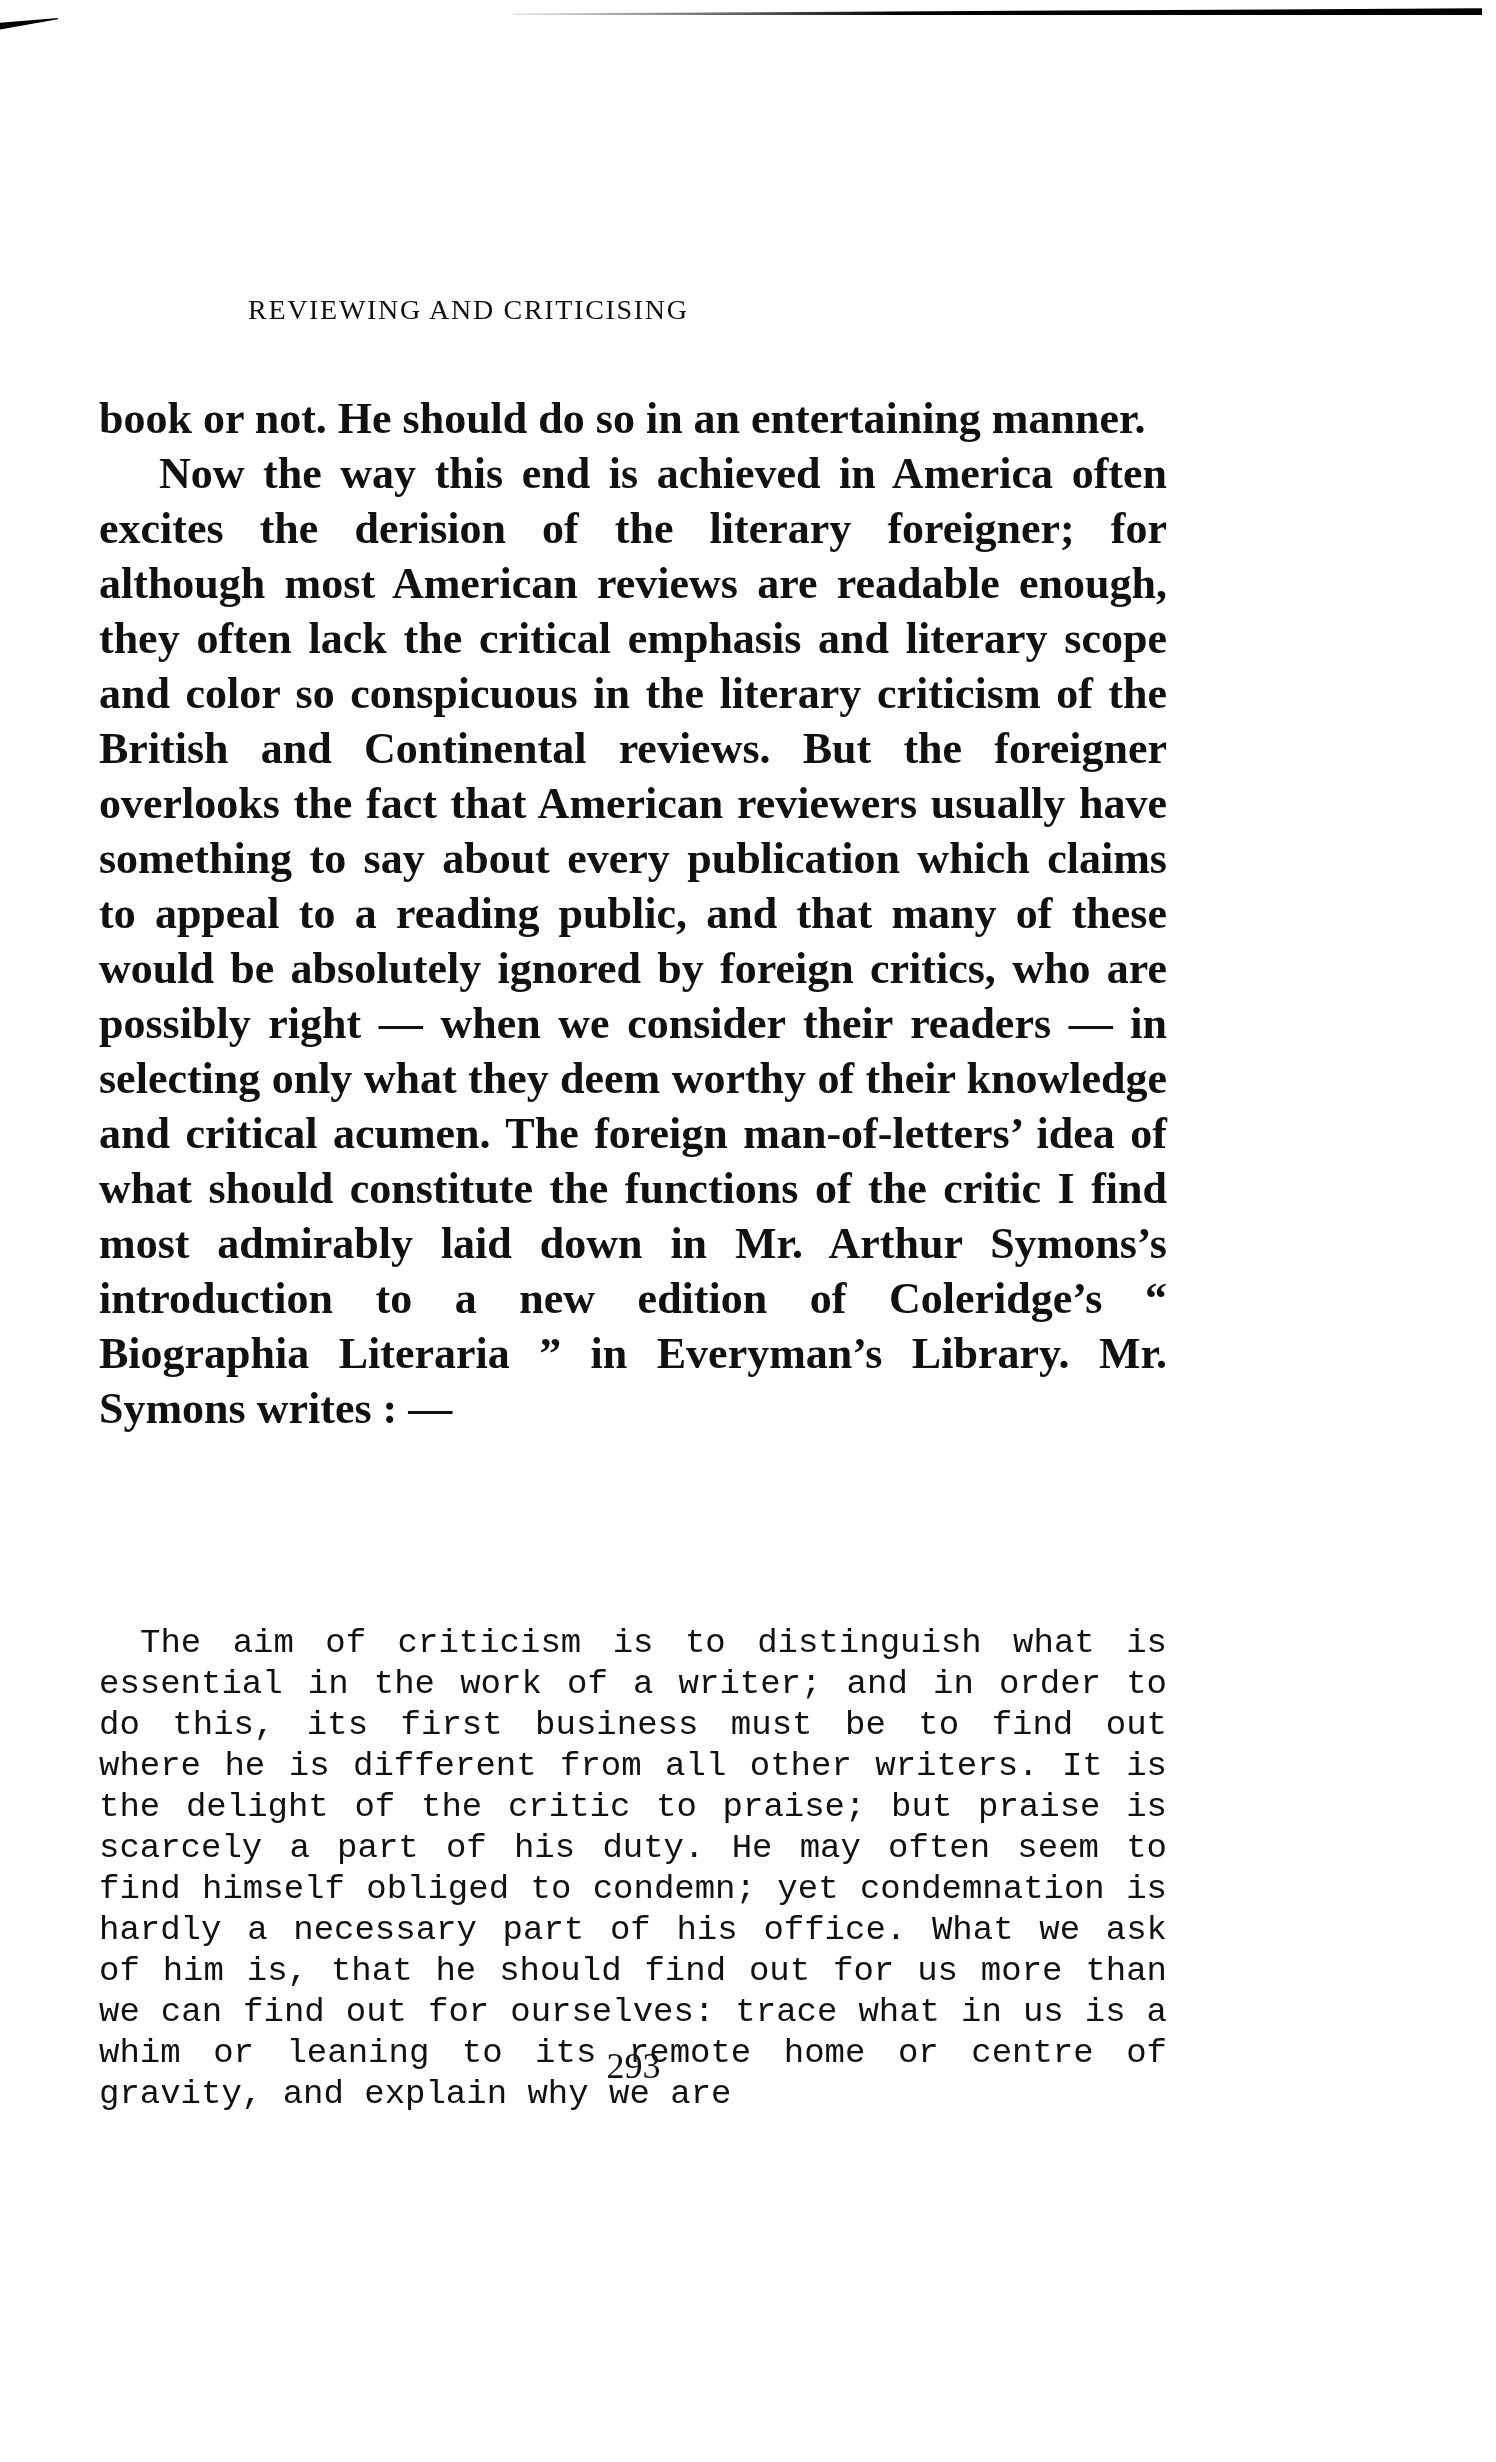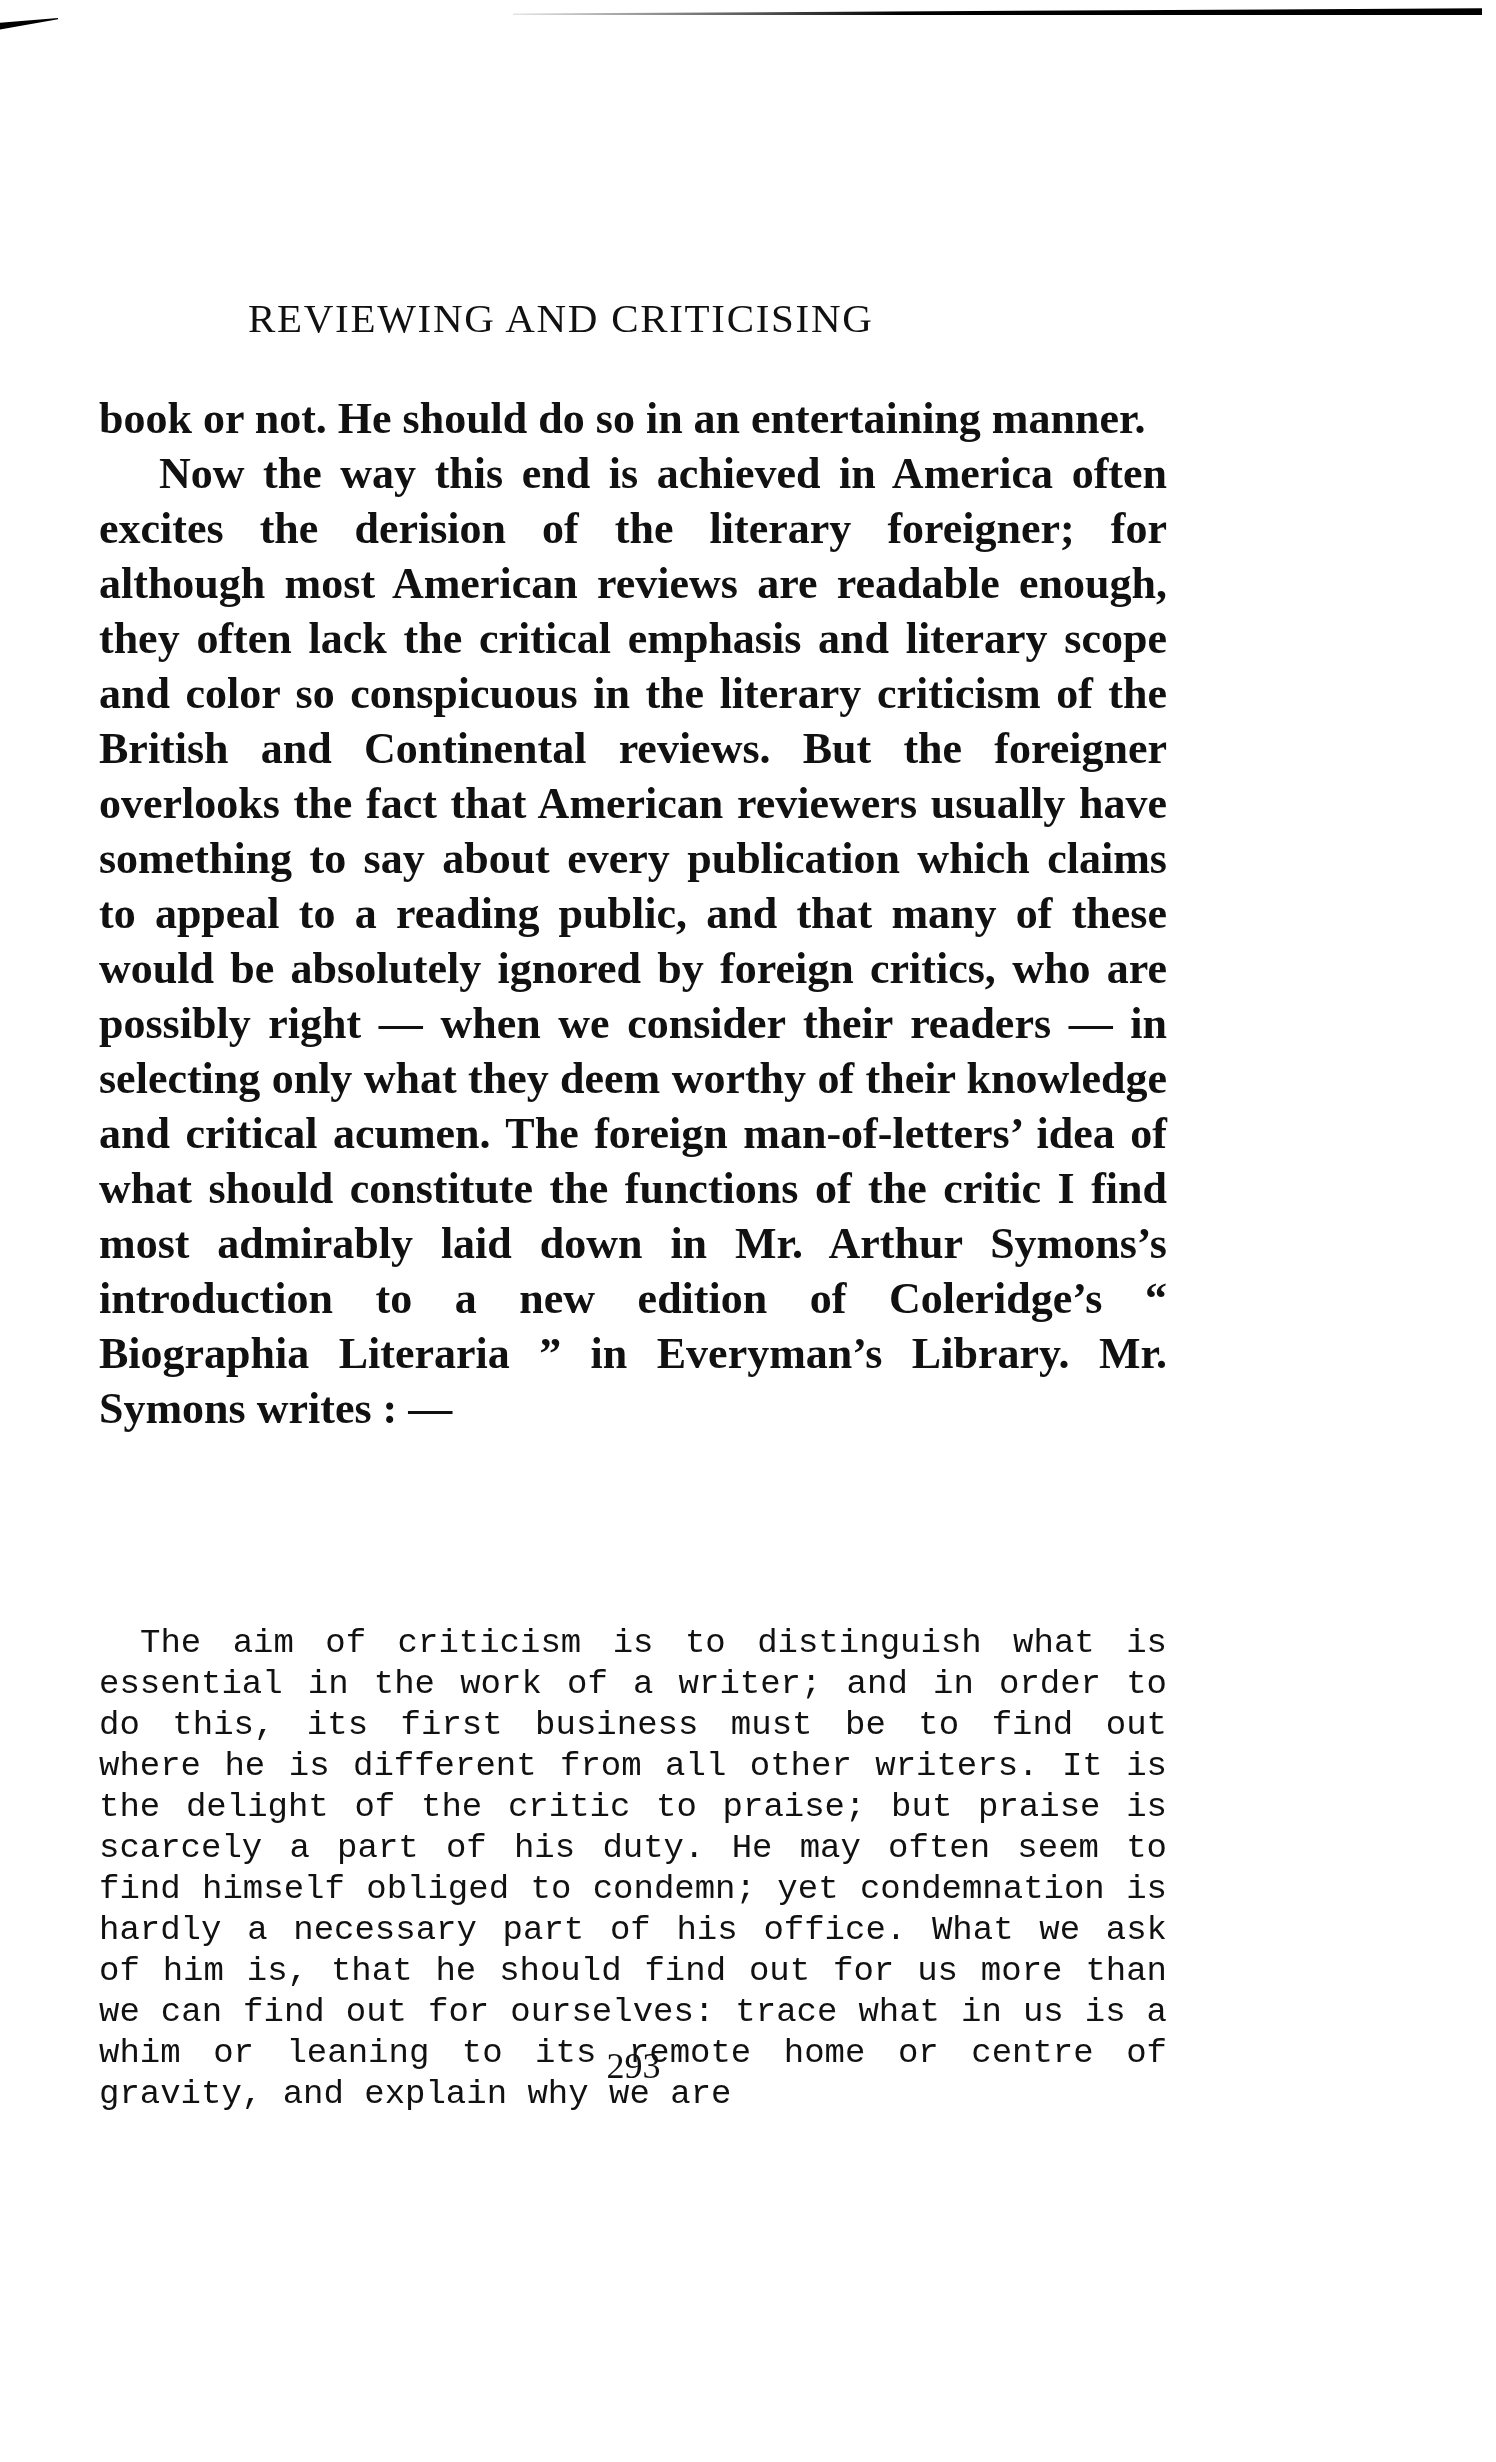--- a/index.html
+++ b/index.html
@@ -11,21 +11,21 @@
     position: absolute; left: 513px; top: 8.3px; width: 969px; height: 6.6px;
     background: linear-gradient(to right, rgba(0,0,0,0.1), #000 40%, #000);
     clip-path: polygon(0 80%, 100% 0, 100% 100%, 0 100%);
   }
   .scan-edge-left {
     position: absolute; left: 0; top: 18px; width: 58px; height: 11.6px;
     background: #000; clip-path: polygon(0 40%, 100% 0, 100% 10%, 0 100%);
   }
   .running-head {
     position: absolute; top: 294px; left: 248px;
-    font-size: 41px; letter-spacing: 1.7px; white-space: nowrap;
+    font-size: 28px; letter-spacing: 1.7px; white-space: nowrap;
   }
   .body-text {
     position: absolute; left: 99px; top: 391px; width: 1068px;
     font-size: 44px; line-height: 55px; text-align: justify;
   }
   .body-text p { margin: 0; font-weight: bold; }
   .body-text p.indent { text-indent: 60px; }
   .block-quote {
     position: absolute; left: 99px; top: 1623px; width: 1068px;
     font-size: 34px; line-height: 41px; text-align: justify; text-indent: 41px; font-family: Liberation Mono, monospace;

